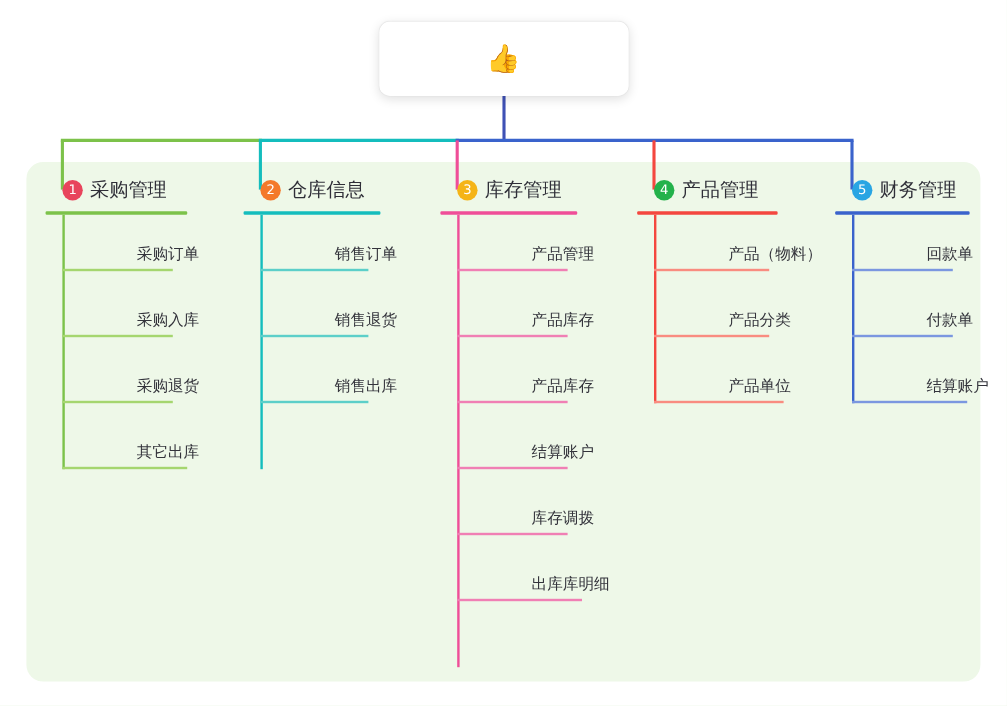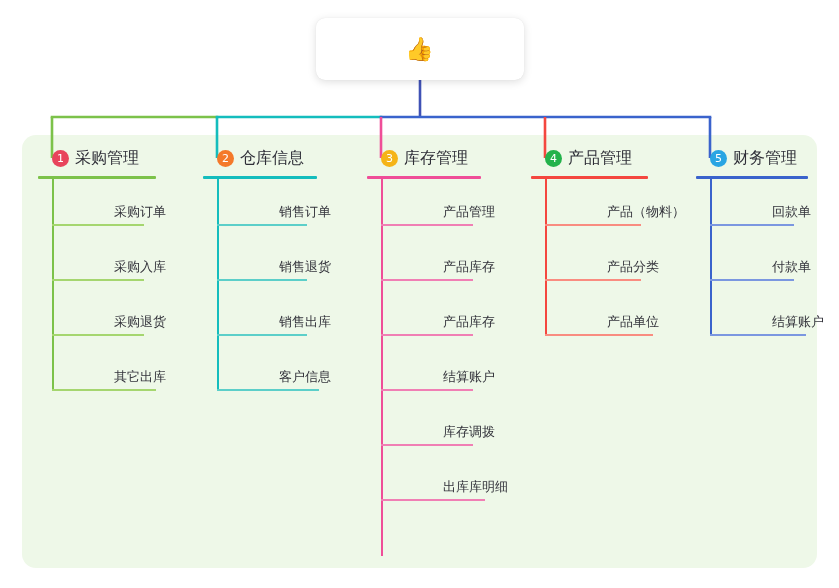--- a/index.html
+++ b/index.html
@@ -119,24 +119,20 @@
             <div class="item-rule" style="width: 90px; background: rgb(92, 207, 201);"></div>
           </div>
           <div class="item">
             <span class="item-label">销售退货</span>
             <div class="item-rule" style="width: 90px; background: rgb(92, 207, 201);"></div>
           </div>
           <div class="item">
             <span class="item-label">销售出库</span>
             <div class="item-rule" style="width: 90px; background: rgb(92, 207, 201);"></div>
           </div>
-          <div class="item">
-            <span class="item-label">客户信息</span>
-            <div class="item-rule" style="width: 102px; background: rgb(92, 207, 201);"></div>
-          </div>
         </div>
       </div>
       <div class="col" style="left: 367px;">
         <div class="col-head">
           <span class="badge" style="background: rgb(245, 180, 23);">3</span>
           <span class="col-title">库存管理</span>
         </div>
         <div class="head-rule" style="width: 114px; background: rgb(239, 78, 152);"></div>
         <div class="items">
           <div class="spine" style="background: rgb(239, 78, 152); height: 377px;"></div>

